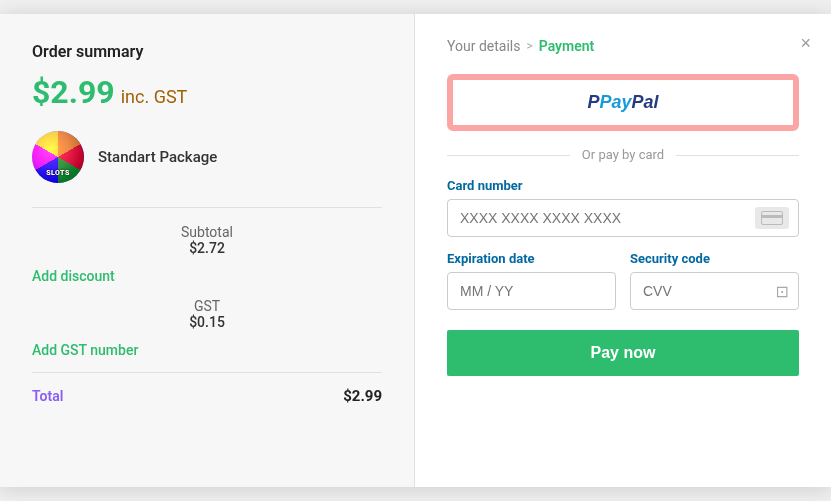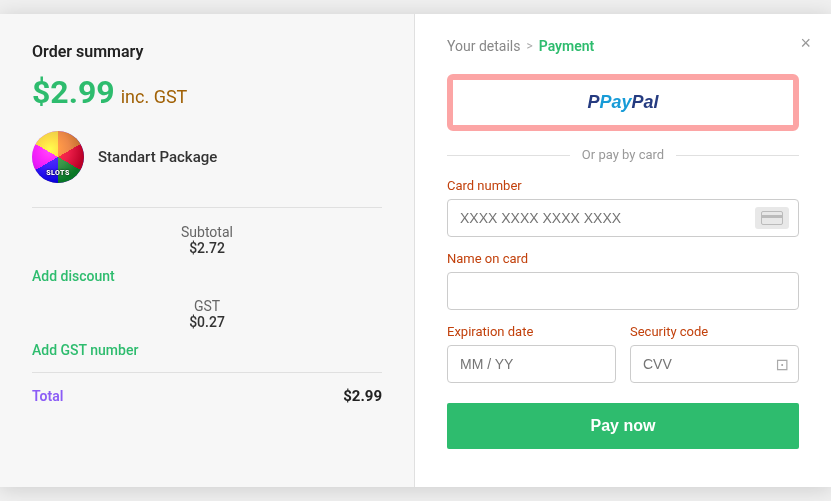--- a/index.html
+++ b/index.html
@@ -211,23 +211,24 @@
       top: 50%;
       width: 35%;
       height: 1px;
       background: #e0e0e0;
     }
     .or-divider::before { left: 0; }
     .or-divider::after { right: 0; }
 
     .form-label {
       font-size: 13px;
-      color: #c2410c;
+      color: #0369a1;
       margin-bottom: 6px;
       display: block;
+      font-weight: bold;
     }
     .form-group {
       margin-bottom: 14px;
     }
     .form-input {
       width: 100%;
       border: 1px solid #ccc;
       border-radius: 4px;
       padding: 10px 12px;
       font-size: 14px;
@@ -316,21 +317,21 @@
       <span class="product-name">Standart Package</span>
     </div>
     <div class="line-items">
       <div class="line-item">
         <span class="line-label">Subtotal</span>
         <span class="line-value">$2.72</span>
       </div>
       <a class="link-green">Add discount</a>
       <div class="line-item">
         <span class="line-label">GST</span>
-        <span class="line-value">$0.27</span>
+        <span class="line-value">$0.15</span>
       </div>
       <a class="link-green">Add GST number</a>
       <div class="total-row">
         <span class="total-label">Total</span>
         <span class="total-value">$2.99</span>
       </div>
     </div>
   </div>
 
   <div class="right-panel">
@@ -352,24 +353,20 @@
     <div class="form-group">
       <label class="form-label">Card number</label>
       <div class="card-input-wrapper">
         <input class="form-input" type="text" placeholder="XXXX XXXX XXXX XXXX" style="">
         <div class="card-icon">
           <div class="card-icon-lines"></div>
         </div>
       </div>
     </div>
 
-    <div class="form-group">
-      <label class="form-label">Name on card</label>
-      <input class="form-input" type="text" placeholder="" style="">
-    </div>
 
     <div class="two-col">
       <div class="form-group">
         <label class="form-label">Expiration date</label>
         <input class="form-input" type="text" placeholder="MM / YY" style="">
       </div>
       <div class="form-group">
         <label class="form-label">Security code</label>
         <div class="cvv-wrapper">
           <input class="form-input" type="text" placeholder="CVV" style="">

